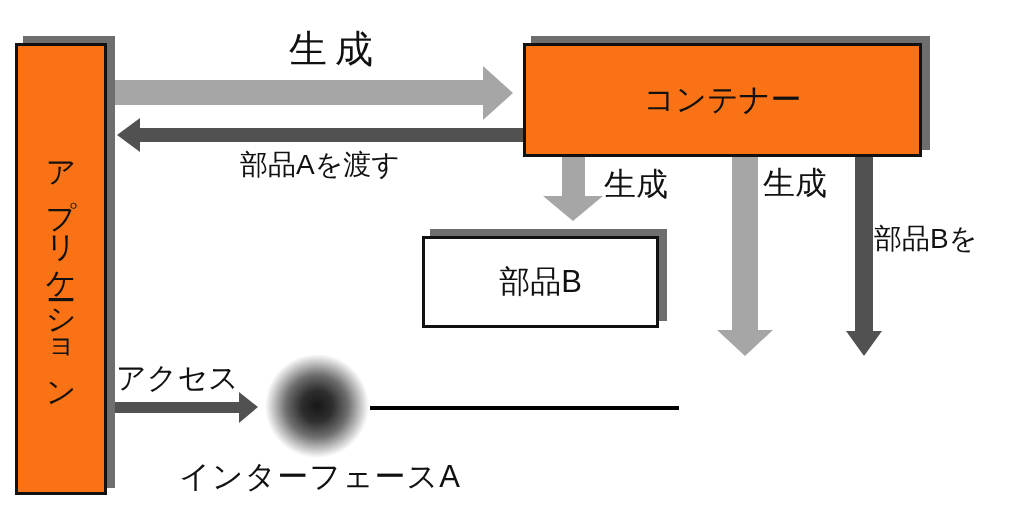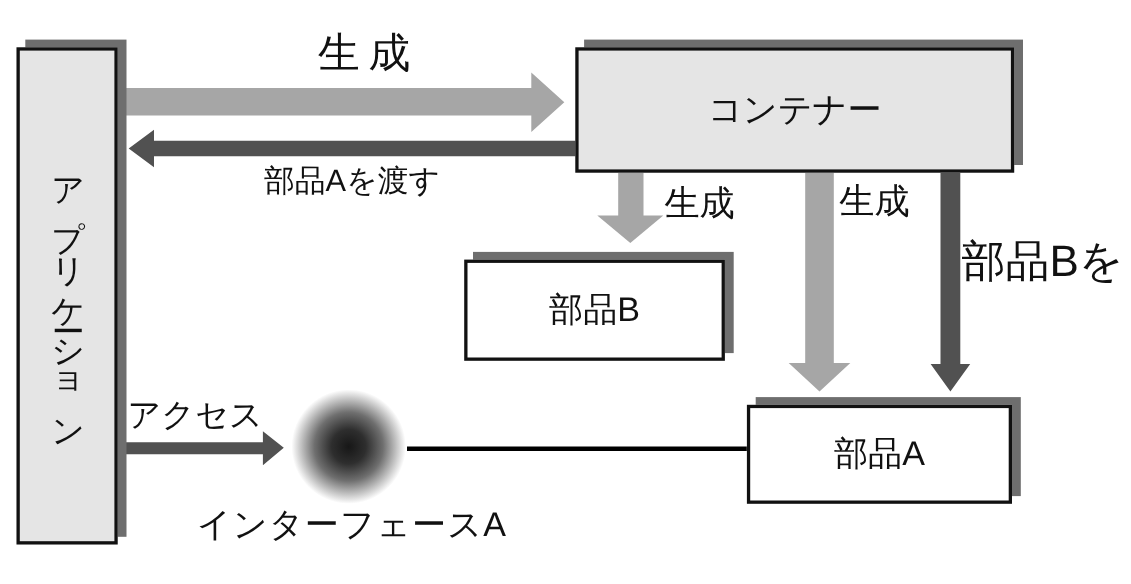--- a/index.html
+++ b/index.html
@@ -14,21 +14,21 @@
   #arrow-layer{position:absolute;left:0;top:0;width:1028px;height:531px;}
   .box{
     position:absolute;
     box-sizing:border-box;
     border:3px solid #111111;
     display:flex;align-items:center;justify-content:center;
     box-shadow:8px -7px 0 0 #6e6e6e;
     font-size:31px;
     line-height:1.1;
   }
-  .box.gray{background:#e5e5e5;}
+  .box.gray{background:#f97316;}
   .box.white{background:#ffffff;}
   #app-box{
     left:15px;top:43px;width:92px;height:452px;
   }
   #app-box .vtext{
     writing-mode:vertical-rl;
     text-orientation:mixed;
     font-size:30px;
     letter-spacing:2px;
     line-height:1;
@@ -39,21 +39,21 @@
   .lbl{
     position:absolute;
     white-space:nowrap;
     font-size:31px;
     line-height:1.15;
   }
   #lbl-create-top{left:335px;top:28px;transform:translateX(-50%);font-size:38px;letter-spacing:8px;}
   #lbl-pass-a{left:320px;top:149px;transform:translateX(-50%);font-size:28px;}
   #lbl-create-b{left:604px;top:166px;font-size:32px;}
   #lbl-create-a{left:763px;top:165px;font-size:32px;}
-  #lbl-set-b{left:874px;top:216px;font-size:40px;line-height:45px;white-space:nowrap;}
+  #lbl-set-b{left:874px;top:216px;font-size:28px;line-height:45px;white-space:nowrap;}
   #lbl-access{left:116px;top:361px;font-size:30px;}
   #lbl-interface-a{left:320px;top:459px;transform:translateX(-50%);font-size:31px;letter-spacing:1px;}
 </style>
 </head>
 <body>
 
 <div id="canvas">
 
   <svg id="arrow-layer" viewBox="0 0 1028 531" xmlns="http://www.w3.org/2000/svg">
     <defs>
@@ -88,23 +88,20 @@
   </div>
 
   <div class="box gray" id="container-box">
     <span>コンテナー</span>
   </div>
 
   <div class="box white" id="part-b-box">
     <span>部品B</span>
   </div>
 
-  <div class="box white" id="part-a-box">
-    <span>部品A</span>
-  </div>
 
   <div class="lbl" id="lbl-create-top">生成</div>
 
   <div class="lbl" id="lbl-pass-a">部品Aを渡す</div>
 
   <div class="lbl" id="lbl-create-b">生成</div>
 
   <div class="lbl" id="lbl-create-a">生成</div>
 
   <div class="lbl" id="lbl-set-b">

